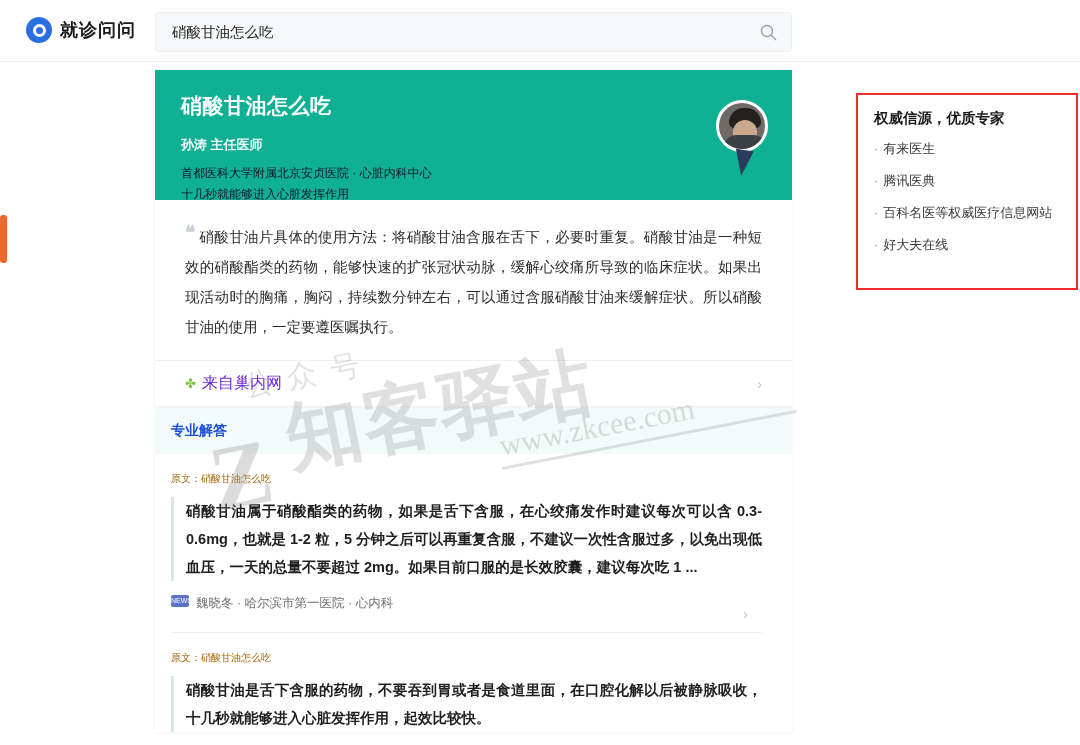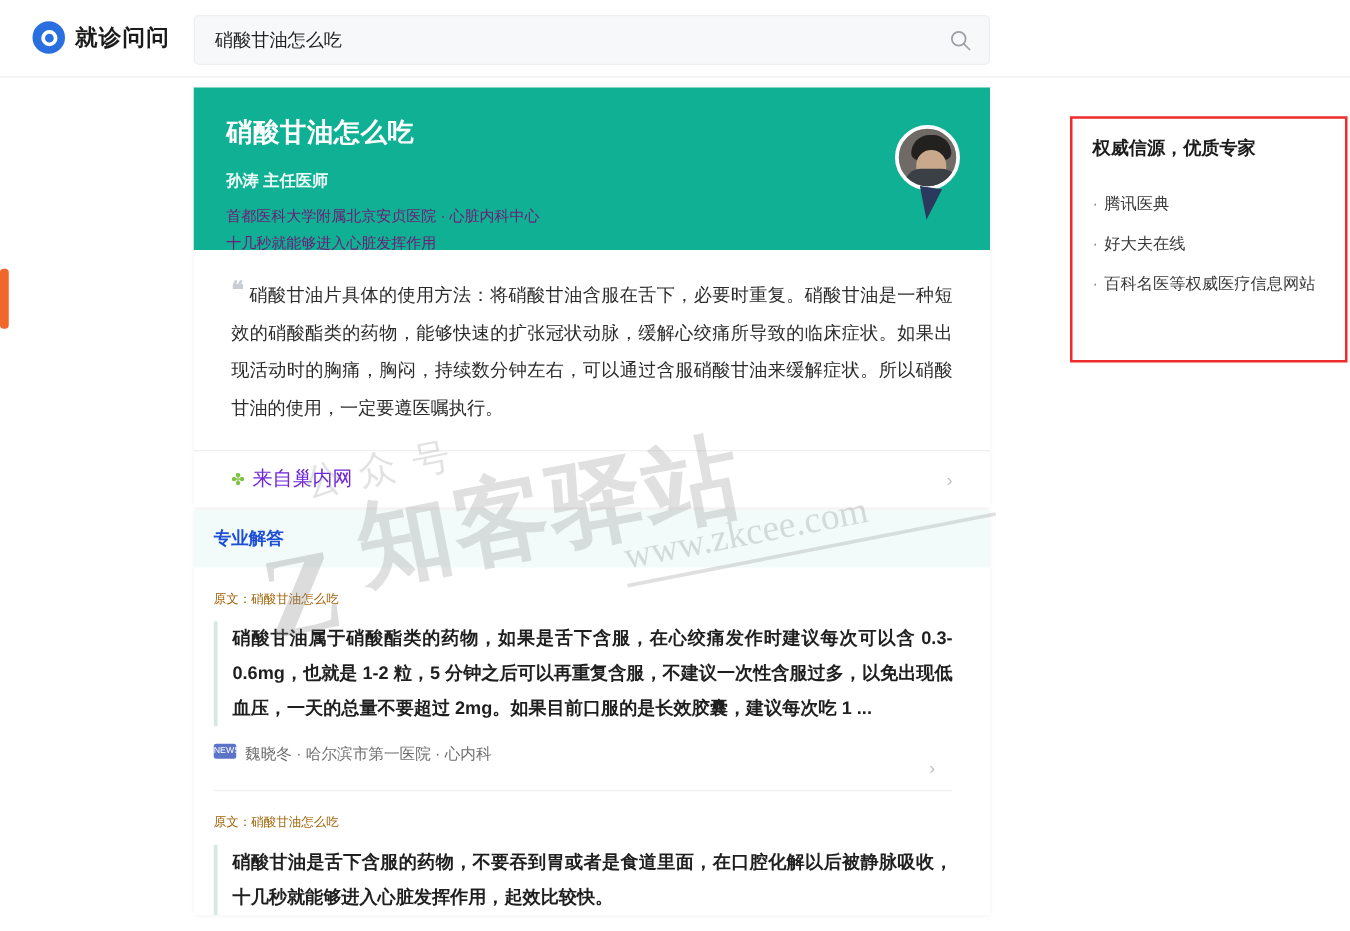--- a/index.html
+++ b/index.html
@@ -103,21 +103,21 @@
     margin: 0 0 16px 0;
     letter-spacing: 0.5px;
   }
   .doc-name {
     color: #eafaf6;
     font-size: 13px;
     font-weight: bold;
     margin-bottom: 11px;
   }
   .doc-line {
-    color: #701a75;
+    color: #0f172a;
     font-size: 12px;
     margin-bottom: 4px;
   }
   .avatar {
     position: absolute;
     right: 24px; top: 30px;
     width: 52px; height: 52px;
     border-radius: 50%;
     background: #6f6a66;
     border: 3px solid #fff;
@@ -253,21 +253,21 @@
     left: 856px; top: 93px;
     width: 222px; height: 197px;
     border: 2px solid #ef2b2b;
     background: #fff;
     padding: 14px 16px 0 16px;
   }
   .side-title {
     font-size: 14.5px;
     font-weight: bold;
     color: #1b1b1b;
-    margin-bottom: 26px;
+    margin-bottom: 12px;
   }
   .side-item {
     font-size: 13px;
     color: #3a3a3a;
     margin-bottom: 14px;
   }
   .side-item .dot { color: #888; margin-right: 5px; }
 
   
   .watermark {
@@ -389,23 +389,24 @@
       <div class="qa-orig">
         <span>原文：</span><span>硝酸甘油怎么吃</span>
       </div>
       <div class="qa-text">硝酸甘油是舌下含服的药物，不要吞到胃或者是食道里面，在口腔化解以后被静脉吸收，十几秒就能够进入心脏发挥作用，起效比较快。</div>
 
     </div>
   </div>
 
   <div class="side-box">
     <div class="side-title">权威信源，优质专家</div>
+    <div class="side-item"><span class="dot">·</span><span>有来医生</span></div>
     <div class="side-item"><span class="dot">·</span><span>腾讯医典</span></div>
+    <div class="side-item"><span class="dot">·</span><span>百科名医等权威医疗信息网站</span></div>
     <div class="side-item"><span class="dot">·</span><span>好大夫在线</span></div>
-    <div class="side-item"><span class="dot">·</span><span>百科名医等权威医疗信息网站</span></div>
   </div>
 
   <div class="watermark">
     <div class="wm-sub">公众号</div>
     <div class="wm-z">Z</div>
     <div class="wm-main">知客驿站</div>
     <div class="wm-url">www.zkcee.com</div>
     <div class="wm-url-line"></div>
   </div>
 

